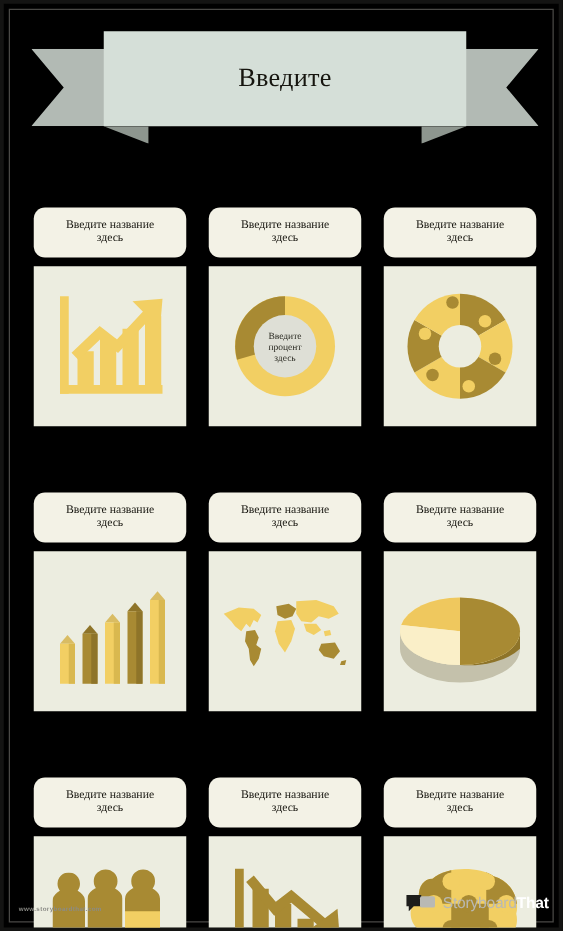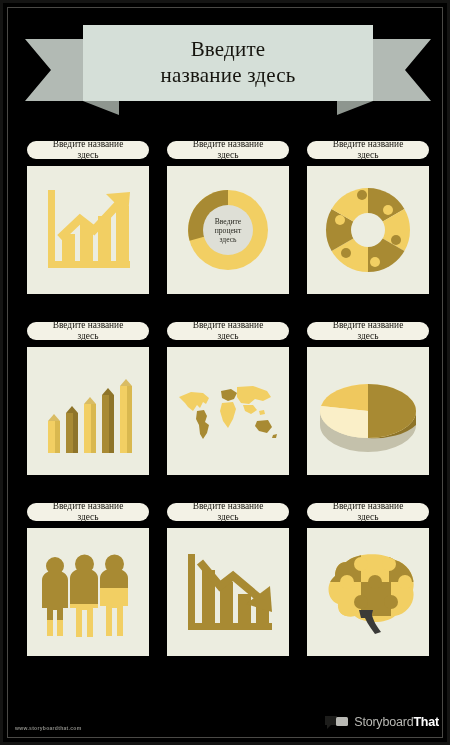--- a/index.html
+++ b/index.html
@@ -27,24 +27,24 @@
   .ribbon-shadow.right{right:80px;clip-path:polygon(0 0,100% 0,0 100%);}
   .banner-box{position:absolute;left:80px;top:0;width:290px;height:76px;background:#d5dfd8;
     display:flex;align-items:center;justify-content:center;text-align:center;}
   .banner-text{font-size:21px;line-height:1.22;color:#16150f;letter-spacing:.2px;}
 
   
   .grid{position:absolute;left:24px;top:138px;width:402px;
     display:grid;grid-template-columns:repeat(3,122px);
     column-gap:18px;row-gap:28px;}
   .cell{width:122px;}
-  .pill{background:#f3f2e6;border-radius:9px;height:18px;
+  .pill{background:#f3f2e6;border-radius:9px;height:40px;
     display:flex;align-items:center;justify-content:center;text-align:center;
     font-size:9.4px;line-height:1.22;color:#16150f;padding:2px 4px;box-sizing:border-box;
-    box-shadow:0 1px 0 rgba(0,0,0,.25);}
+    box-shadow:0 1px 0 rgba(0,0,0,.25);margin-top:25px;}
   .panel{margin-top:7px;width:122px;height:128px;background:#ecede0;
     display:flex;align-items:center;justify-content:center;overflow:hidden;}
   .panel svg{display:block;}
 
   
   .footer{position:absolute;left:0;bottom:0;width:450px;height:48px;}
   .site-url{position:absolute;left:12px;bottom:11px;font-family:"Liberation Sans",sans-serif;
     font-size:5px;font-weight:bold;letter-spacing:.3px;color:#8b8b86;}
   .logo{position:absolute;right:14px;bottom:13px;display:flex;align-items:center;gap:5px;}
   .logo-text{font-family:"Liberation Sans",sans-serif;font-size:12.5px;letter-spacing:-.2px;}
@@ -57,21 +57,20 @@
 <div id="poster">
 
   <div class="banner-wrap">
     <div class="ribbon-tail left"></div>
     <div class="ribbon-tail right"></div>
     <div class="ribbon-shadow left"></div>
     <div class="ribbon-shadow right"></div>
     <div class="banner-box">
       <div class="banner-text">
         <span>Введите</span><br>
-        <span>название здесь</span>
       </div>
     </div>
   </div>
 
   <div class="grid">
 
     <div class="cell">
       <div class="pill">
         <div>
           <span>Введите название</span><br>

